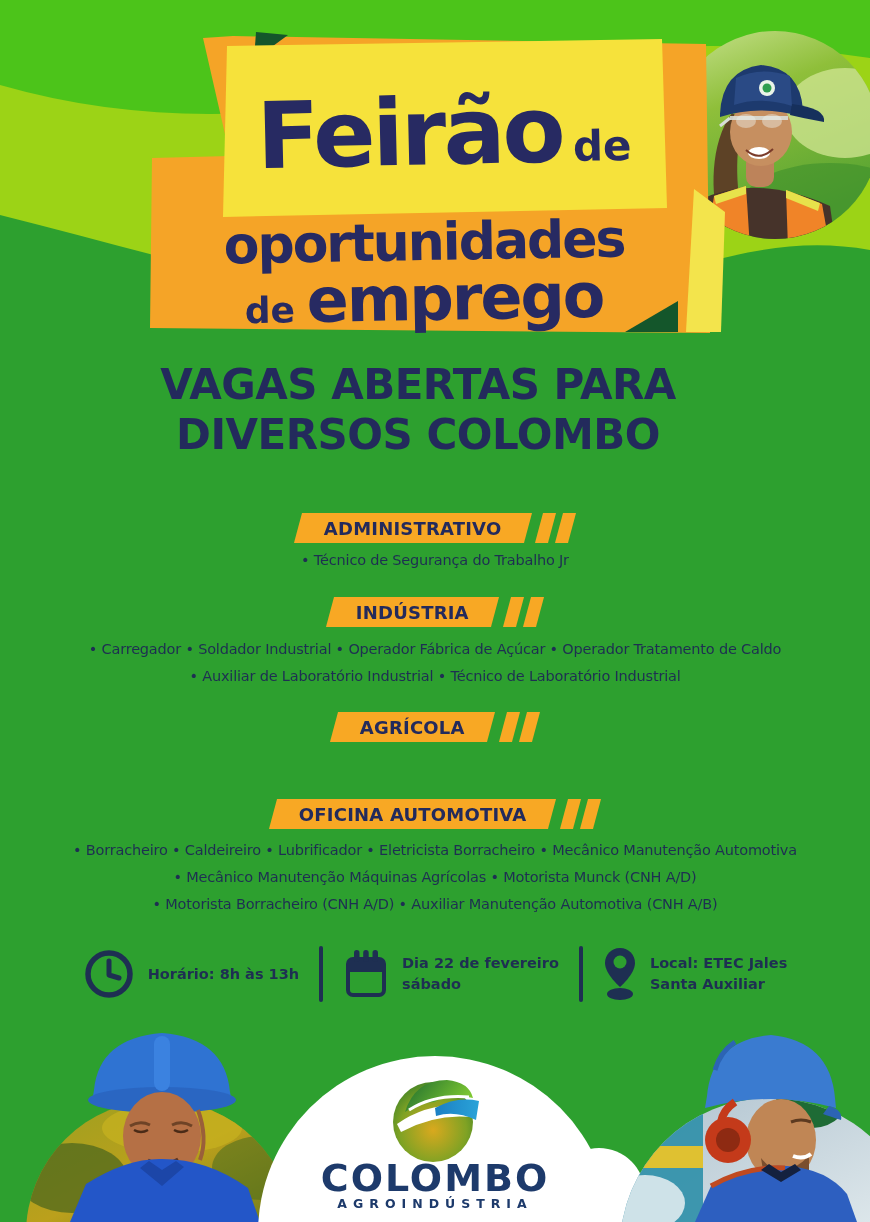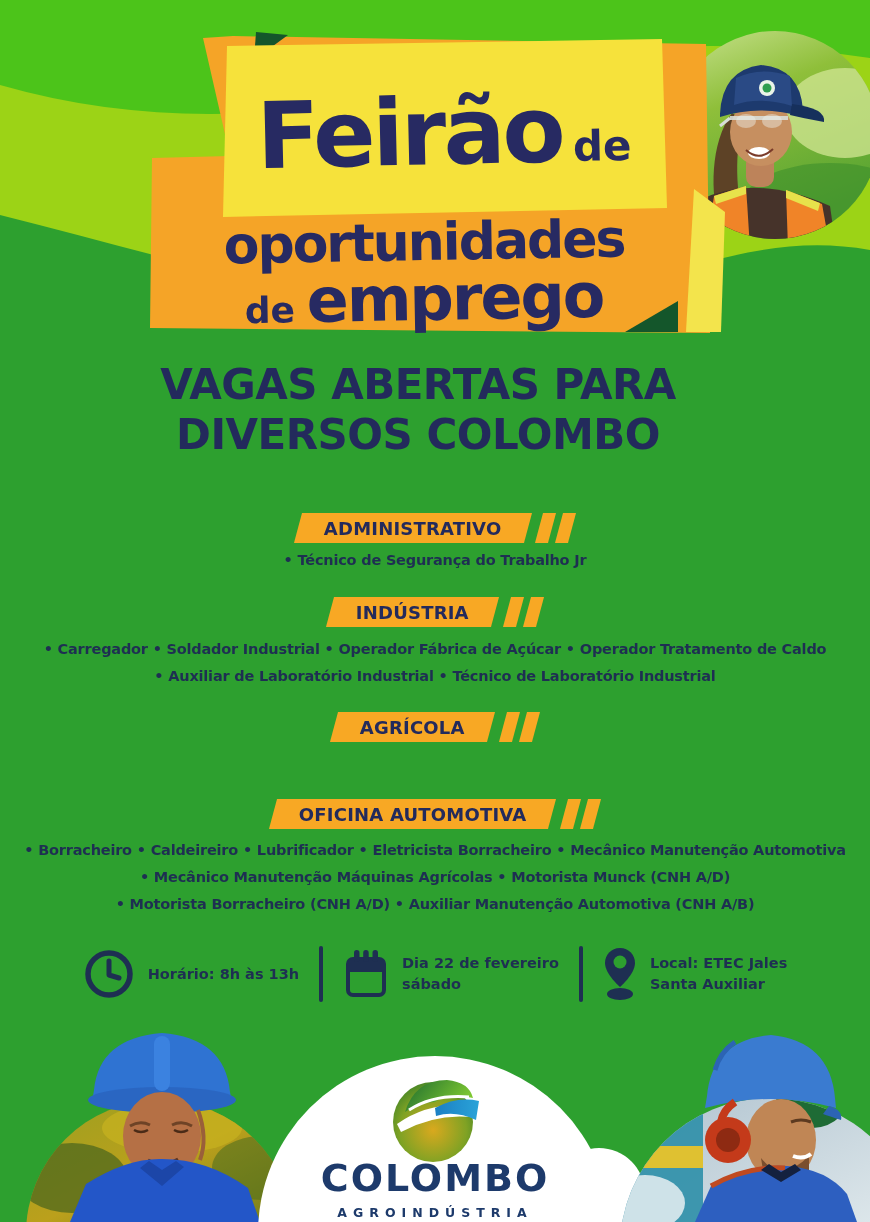--- a/index.html
+++ b/index.html
@@ -46,40 +46,40 @@
     padding:5px 26px;height:20px;display:flex;align-items:center;
   }
   .sec-banner span{
     display:inline-block;transform:skewX(15deg);
     color:#232A5C;font-size:18px;font-weight:800;letter-spacing:0.2px;white-space:nowrap;
   }
   .slashes{display:flex;gap:7px;margin-left:12px;transform:skewX(-15deg);}
   .slash{width:13px;height:30px;background:#F8A824;}
   .jobs-line{
     left:0;width:870px;text-align:center;
-    color:#1E2F52;font-size:14.5px;font-weight:700;letter-spacing:-0.2px;white-space:nowrap;
+    color:#1E2F52;font-size:14.5px;font-weight:400;letter-spacing:-0.2px;white-space:nowrap;
   }
 
   
   .event-info{
     left:40px;top:933px;width:790px;height:82px;
     display:flex;justify-content:center;align-items:center;gap:20px;
   }
   .info-item{display:flex;align-items:center;gap:13px;}
   .info-text{color:#1E2F52;font-size:14.5px;font-weight:700;line-height:21px;white-space:nowrap;}
   .info-divider{width:4px;height:56px;background:#1E2F52;border-radius:2px;}
 
   
   .white-bubble{left:553px;top:1148px;width:92px;height:92px;border-radius:50%;background:#fff;}
   .dome{
     left:258px;top:1056px;width:354px;height:354px;border-radius:50%;background:#fff;
     display:flex;flex-direction:column;align-items:center;
   }
   .brand-name{margin-top:106px;color:#1D3A6B;font-size:38px;font-weight:800;letter-spacing:2px;line-height:32px;}
-  .brand-tagline{color:#1D3A6B;font-size:12.5px;font-weight:700;letter-spacing:6px;margin-top:11px;}
+  .brand-tagline{color:#1D3A6B;font-size:12.5px;font-weight:700;letter-spacing:6px;margin-top:2px;}
 </style>
 </head>
 <body>
 
 <div class="poster">
 
   <svg class="abs" width="870" height="1222" style="left:0;top:0">
     <rect x="0" y="0" width="870" height="1222" fill="#2DA02F"></rect>
     <path d="M0,0 H870 V250 C760,230 680,278 545,302 C390,330 190,262 0,215 Z" fill="#9CD316"></path>
     <path d="M0,0 H870 V58 C720,36 590,44 445,82 C300,120 150,128 0,85 Z" fill="#4CC41A"></path>

